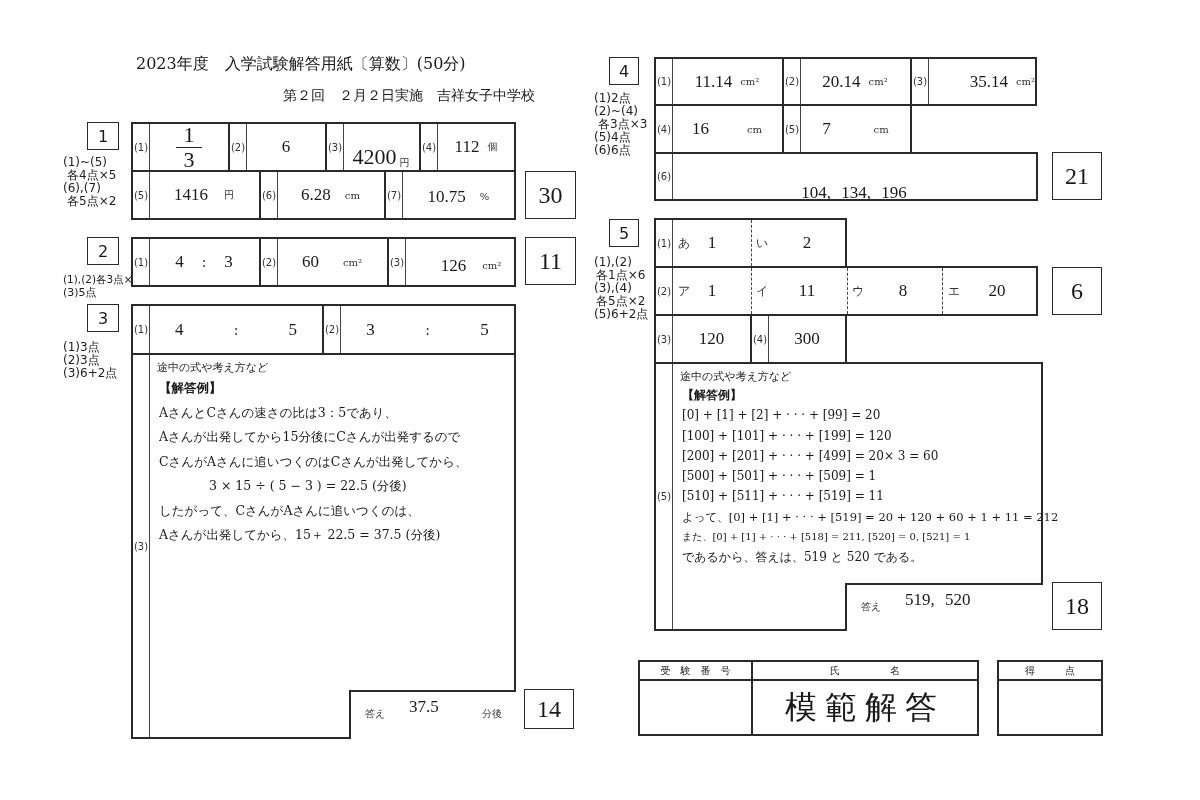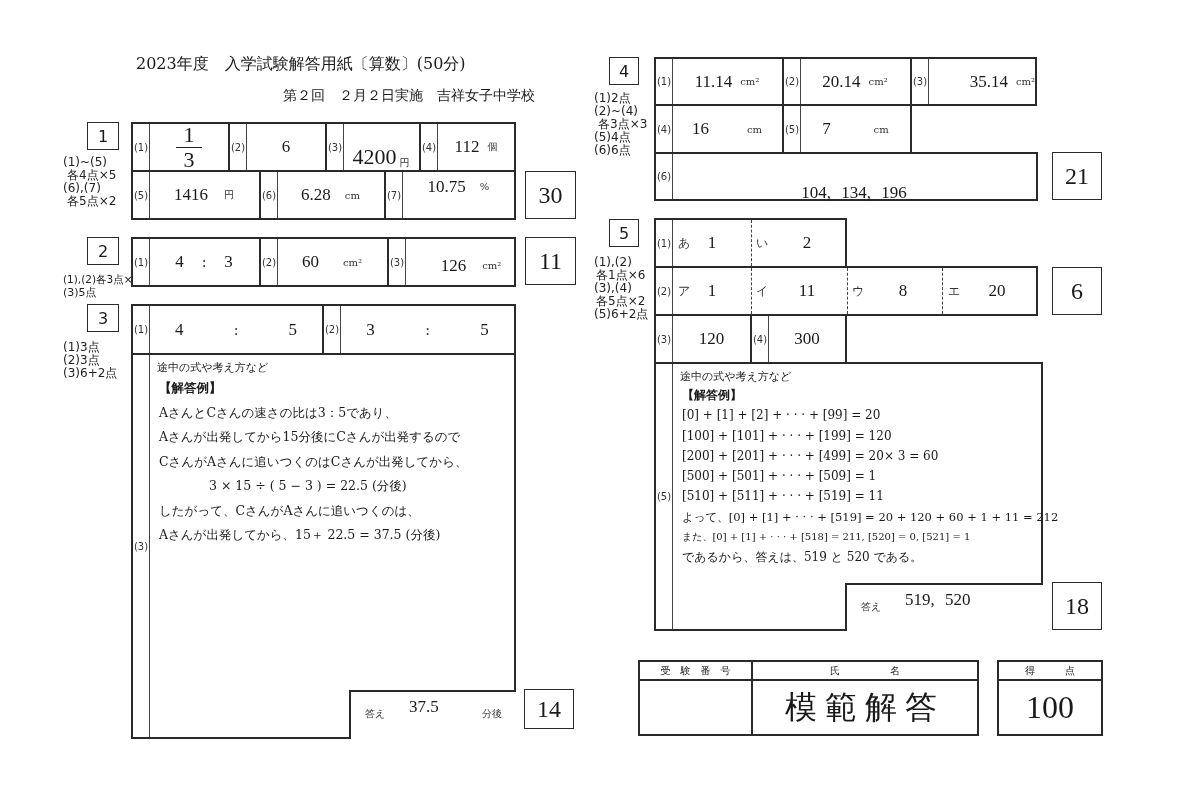--- a/index.html
+++ b/index.html
@@ -82,21 +82,21 @@
   <div class="vline" style="left:126px; top:0; height:46px;"></div>
   <div class="cell qnum" style="left:128px; top:0; width:16px; height:46px;">(6)</div>
   <div class="vthin" style="left:144px; top:0; height:46px;"></div>
   <div class="cell" style="left:145px; top:0; width:105px; height:46px;">
     <span class="ans">6.28</span>
     <span class="unit" style="margin-left:14px">cm</span>
   </div>
   <div class="vline" style="left:251px; top:0; height:46px;"></div>
   <div class="cell qnum" style="left:253px; top:0; width:16px; height:46px;">(7)</div>
   <div class="vthin" style="left:269px; top:0; height:46px;"></div>
-  <div class="cell" style="left:270px; top:0; width:111px; height:29px;">
+  <div class="cell" style="left:270px; top:10px; width:111px; height:29px;">
     <span class="ans">10.75</span>
     <span class="unit" style="margin-left:14px">%</span>
   </div>
 </div>
 <div class="score" style="left:525px; top:171px;">30</div>
 
 <div class="secbox" style="left:87px; top:237px;">2</div>
 <div class="pts" style="left:63px; top:273px; font-size:11px;">
   <div style="font-size:10.5px">(1),(2)各3点×2</div>
   <div>(3)5点</div>
@@ -301,14 +301,13 @@
   <div class="cell" style="left:0; top:0; width:111px; height:17px; font-size:10px; font-family:'DejaVu Sans',sans-serif;">受　験　番　号</div>
   <div class="vline" style="left:111px; top:0; height:72px;"></div>
   <div class="cell" style="left:113px; top:0; width:224px; height:17px; font-size:10px; font-family:'DejaVu Sans',sans-serif; white-space:pre;">氏　　　　　名</div>
   <div class="hline" style="left:0; top:17px; width:337px;"></div>
   <div class="cell" style="left:0; top:19px; width:111px; height:53px;"></div>
   <div class="cell" style="left:113px; top:19px; width:224px; height:53px; font-size:32px; letter-spacing:8px; font-family:'DejaVu Serif',serif;">模範解答</div>
 </div>
 <div class="box" style="left:997px; top:660px; width:106px; height:76px;">
   <div class="cell" style="left:0; top:0; width:102px; height:17px; font-size:10px; font-family:'DejaVu Sans',sans-serif; white-space:pre;">得　　　点</div>
   <div class="hline" style="left:0; top:17px; width:102px;"></div>
-  <div class="cell" style="left:0; top:19px; width:102px; height:53px; font-size:32px; font-family:'Liberation Serif',serif;">100</div>
 </div>
 
 </body></html>

